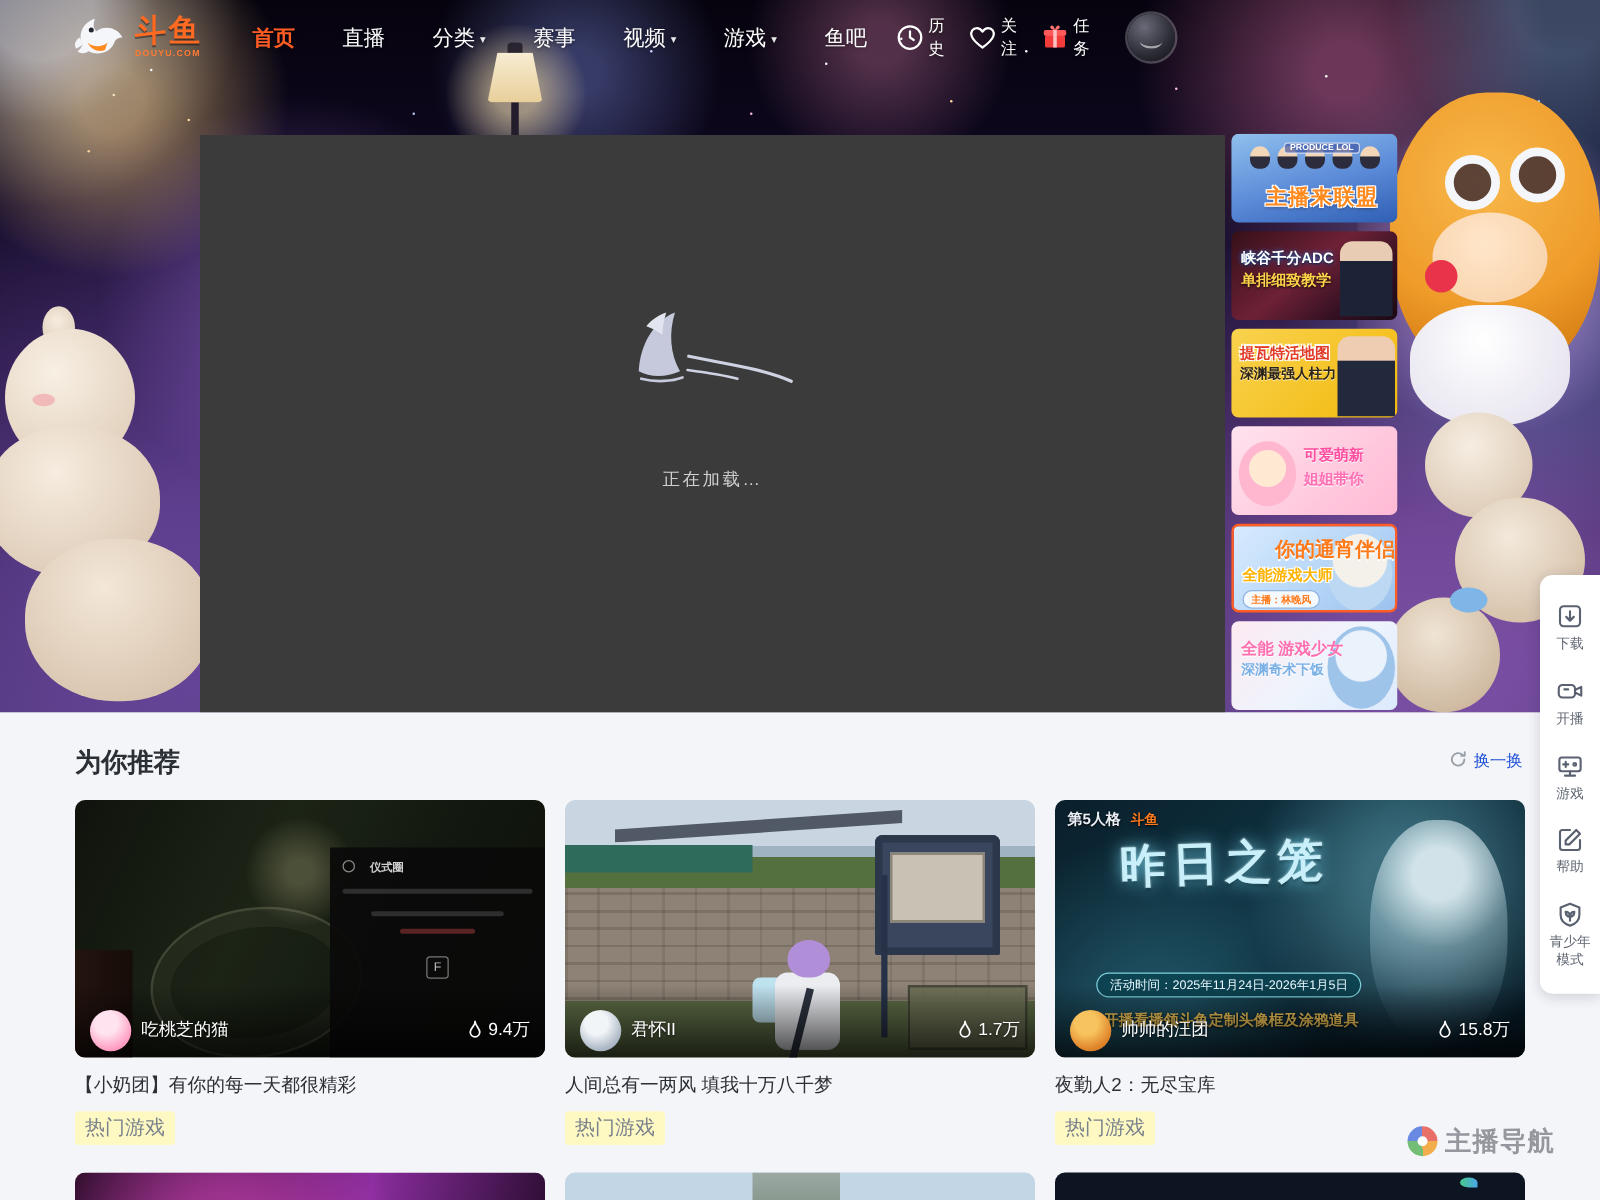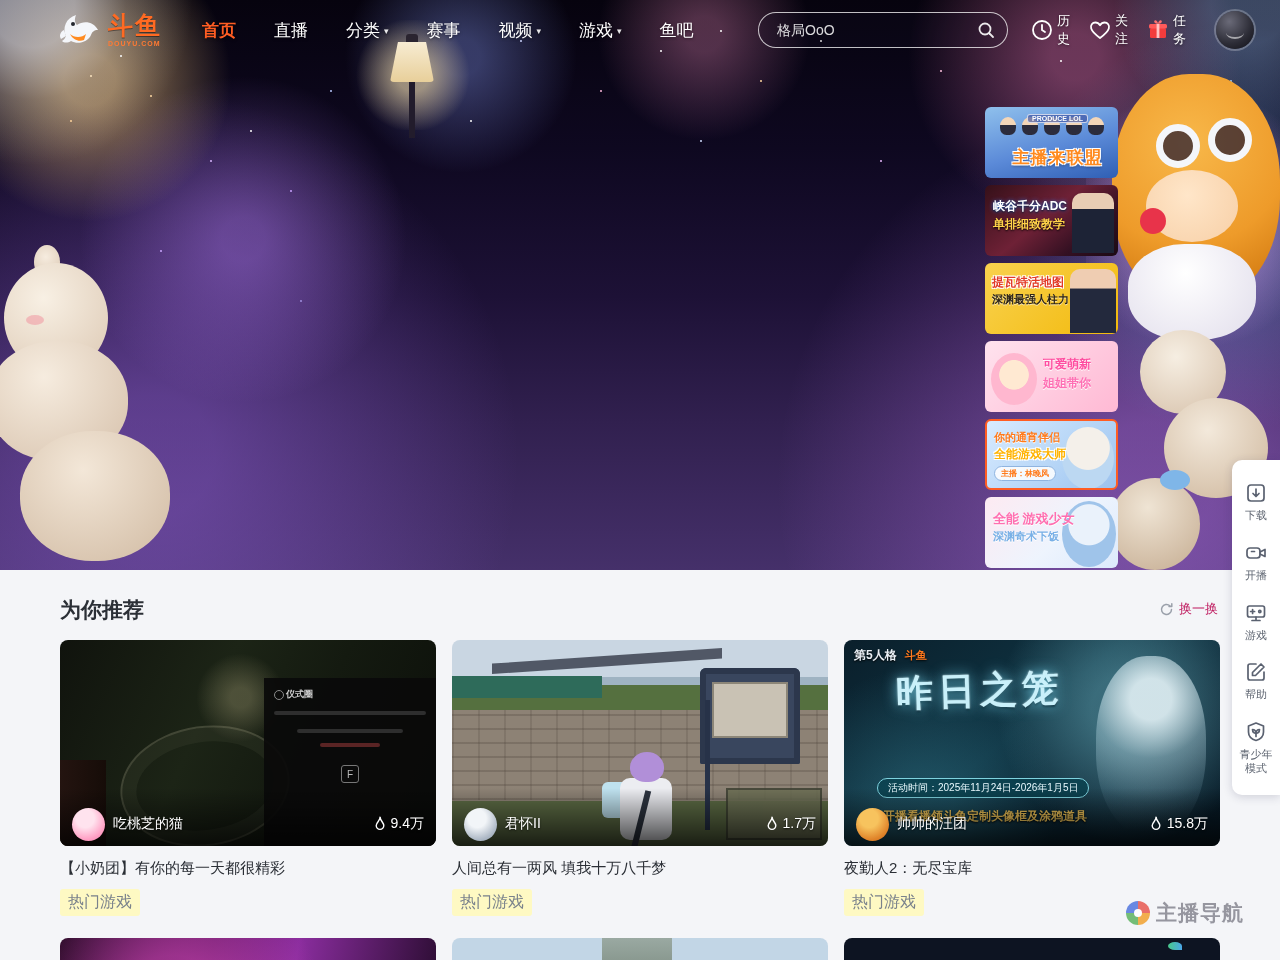--- a/index.html
+++ b/index.html
@@ -129,41 +129,41 @@
   .sb-2 .l1,.sb-2 .l2 { margin-left:48px; color:#ff4da0; font-size:12px; text-shadow:0 1px 0 #fff; }
   .sb-2 .l2 { color:#ff6fb4; margin-top:4px; }
   .sb-3 { background:linear-gradient(135deg,#f9d24e 0%,#f2b90c 100%); padding:12px 0 0 7px; }
   .sb-3 .figure { position:absolute; right:2px; top:6px; width:46px; height:64px; border-radius:10px 10px 0 0;
     background:linear-gradient(180deg,#efcdb2 0 30%,#23293d 31%); }
   .sb-3 .l1 { color:#e23a28; font-size:12px; text-shadow:-1px -1px 0 #fff,1px 1px 0 #fff,1px -1px 0 #fff,-1px 1px 0 #fff; }
   .sb-3 .l2 { color:#2c2418; font-size:11px; margin-top:3px; text-shadow:0 1px 0 rgba(255,255,255,.6); }
   .sb-4 { background:linear-gradient(135deg,#d8ebff 0%,#b4d4f6 60%,#9cc2ee 100%); border:2px solid #ff5d23; padding:10px 0 0 7px; }
   .sb-4 .figure { position:absolute; right:2px; top:6px; width:52px; height:62px; border-radius:50%;
     background:radial-gradient(circle at 50% 34%,#f4f0ea 0 44%,#bcd8f2 46%); }
-  .sb-4 .l1 { color:#ff7a1a; font-size:11px; text-shadow:0 1px 0 #fff; }
+  .sb-4 .l1 { color:#ff7a1a; font-size:16px; text-shadow:0 1px 0 #fff;text-align:right; }
   .sb-4 .l2 { color:#ffb300; font-size:12px; margin-top:2px; text-shadow:-1px -1px 0 #fff,1px 1px 0 #fff,1px -1px 0 #fff,-1px 1px 0 #fff; }
   .sb-4 .sub { position:relative; display:inline-block; margin-top:4px; background:rgba(255,255,255,.85);
     border:1px solid #8fb4e0; border-radius:8px; color:#ff7a1a; font-size:8px; font-weight:bold; padding:1px 6px; }
   .sb-5 { background:linear-gradient(135deg,#fdeaf2 0%,#eef4fd 55%,#dceafc 100%); padding:14px 0 0 8px; }
   .sb-5 .figure { position:absolute; right:2px; top:4px; width:54px; height:66px; border-radius:50%;
     background:radial-gradient(circle at 50% 36%,#eaf2fb 0 40%,#9fc4ea 42%); }
   .sb-5 .l1 { color:#ff6fb0; font-size:13px; text-shadow:0 1px 0 #fff; }
   .sb-5 .l2 { color:#79b0e6; font-size:11px; margin-top:3px; text-shadow:0 1px 0 #fff; }
 
   
   .rail { position:absolute; right:0; top:460px; width:48px; z-index:40; background:#fff;
     border-radius:10px 0 0 10px; box-shadow:0 2px 10px rgba(40,40,80,.18); padding:12px 0 10px; }
   .rail-item { display:flex; flex-direction:column; align-items:center; gap:4px; padding:9px 0; cursor:pointer; }
   .rail-item .lbl { color:#5f6672; font-size:11px; line-height:1.25; text-align:center; width:34px; }
 
   
   .content { position:absolute; left:0; top:570px; width:1280px; height:390px; background:#f4f5f8; z-index:15; }
   .rec-head { position:absolute; left:60px; top:26px; font-size:21px; font-weight:bold; color:#2b2f36; }
-  .refresh { position:absolute; right:62px; top:30px; display:flex; align-items:center; gap:5px;
-    color:#be185d; font-size:13px; cursor:pointer; }
+  .refresh { position:absolute; right:62px; top:30px; display:flex; align-items:flex-start; gap:5px;
+    color:#1d4ed8; font-size:13px; cursor:pointer; }
   .cards { position:absolute; left:60px; top:70px; display:flex; gap:16px; }
   .card { width:376px; cursor:pointer; }
   .thumb { position:relative; width:376px; height:206px; border-radius:8px; overflow:hidden; background:#222; }
   .t-overlay { position:absolute; left:0; right:0; bottom:0; height:58px; z-index:5;
     background:linear-gradient(180deg, rgba(0,0,0,0), rgba(0,0,0,.72)); display:flex; align-items:center; padding:14px 12px 0; }
   .c-avatar { width:33px; height:33px; border-radius:50%; flex:none; }
   .c-av-0 { background:radial-gradient(circle at 40% 32%,#ffe3ee 0 30%,#ff9fc4 70%,#f27aa8); }
   .c-av-1 { background:radial-gradient(circle at 40% 32%,#f2f5f8 0 30%,#aeb9c6 70%,#8795a6); }
   .c-av-2 { background:radial-gradient(circle at 40% 32%,#f7c35e 0 30%,#e0842a 70%,#c2641a); }
   .c-name { color:#fff; font-size:14px; margin-left:8px; text-shadow:0 1px 2px rgba(0,0,0,.7);
@@ -173,21 +173,21 @@
   .c-tag { display:inline-block; margin-top:11px; background:#fef9c3; color:#7a828c; font-size:16px;
     padding:3px 8px; border-radius:3px; cursor:pointer; }
 
   
   .art-0 { background:radial-gradient(circle at 48% 28%, rgba(210,200,150,.28) 0 4%, transparent 18%),
     linear-gradient(115deg,#10130d 0%,#1c2416 38%,#141a10 62%,#0b0e09 100%); }
   .art-0 .circle { position:absolute; left:60px; top:86px; width:170px; height:120px; border-radius:50%;
     border:2px solid rgba(205,200,170,.22); box-shadow:inset 0 0 0 14px rgba(205,200,170,.06); transform:rotate(-8deg); }
   .art-0 .panel { position:absolute; right:0; top:38px; width:172px; height:168px; background:rgba(10,10,10,.93);
     padding:10px 10px; }
-  .art-0 .panel .ph { display:flex; align-items:center; gap:2px; color:#cfcfcf; font-size:9px; font-weight:bold; }
+  .art-0 .panel .ph { display:flex; gap:12px; color:#cfcfcf; font-size:9px; font-weight:bold; }
   .art-0 .panel .ph i { width:10px; height:10px; border:1px solid #8a8a8a; border-radius:50%; display:inline-block; }
   .art-0 .panel .bar { height:4px; background:#2e2e2e; border-radius:2px; margin-top:10px; }
   .art-0 .panel .bar.w2 { width:70%; margin:14px auto 0; }
   .art-0 .panel .bar.w3 { width:40%; margin:10px auto 0; background:#5a2424; }
   .art-0 .panel .key { width:18px; height:18px; border:1px solid #777; border-radius:3px; margin:18px auto 0;
     color:#bbb; font-size:10px; text-align:center; line-height:17px; }
   .art-0 .shelf { position:absolute; left:0; top:120px; width:46px; height:86px; background:linear-gradient(90deg,#241410,#160c08); }
 
   
   .art-1 { background:linear-gradient(180deg,#c9d6e2 0 18%,#9fb3c2 18% 22%,#55703f 22% 34%,#8d8275 34% 78%,#5c6b44 78% 100%); }
@@ -320,29 +320,20 @@
           <span class="caret">▾</span>
         </span>
       <span class="nav-item">
           <span>游戏</span>
           <span class="caret">▾</span>
         </span>
       <span class="nav-item">
           <span>鱼吧</span>
         </span>
     </div>
-    <div class="search">
-      <input type="text" placeholder="格局OoO" style="">
-      <span class="mag">
-        <svg width="20" height="20" viewBox="0 0 20 20" fill="none" stroke="rgba(255,255,255,.9)" stroke-width="1.8" stroke-linecap="round">
-          <circle cx="9" cy="9" r="5.5"></circle>
-            <path d="M13.5 13.5 L17 17"></path>
-        </svg>
-      </span>
-    </div>
     <div class="hdr-actions">
       <div class="hdr-act">
         <span>
           <svg width="24" height="24" viewBox="0 0 24 24" fill="none" stroke="#fff" stroke-width="1.8" stroke-linecap="round">
             <circle cx="12" cy="12" r="9"></circle>
               <path d="M12 7v5l3 2"></path>
           </svg>
         </span>
         <span class="lbl">历史</span>
       </div>
@@ -363,20 +354,32 @@
             <path d="M12 6 C9 6 7.5 4 8.5 2.8 C9.6 1.6 11.6 3 12 6 Z" fill="#ff7070"></path>
             <path d="M12 6 C15 6 16.5 4 15.5 2.8 C14.4 1.6 12.4 3 12 6 Z" fill="#ff7070"></path>
           </svg>
         </span>
         <span class="lbl">任务</span>
       </div>
       <div class="avatar"></div>
     </div>
   </div>
 
+  <div class="player">
+    <div class="fin-wrap">
+      <svg width="150" height="68" viewBox="0 0 150 68">
+        <path d="M16 52 C17 30 29 11 45 5 C40 21 41 38 49 52 C38 57 25 57 16 52 Z" fill="#c5c9db"></path>
+        <path d="M22 16 C26 11 32 7 38 5 C36 11 35 17 35 23 C30 19 25 17 22 16 Z" fill="#e2e5ef"></path>
+        <path d="M18 58 C30 61 43 60 51 57" stroke="#c5c9db" stroke-width="2.2" fill="none" stroke-linecap="round"></path>
+        <path d="M56 40 C84 46 116 50 138 60" stroke="#ced2e2" stroke-width="2.6" fill="none" stroke-linecap="round"></path>
+        <path d="M55 51 C70 53 84 55 95 58" stroke="#ced2e2" stroke-width="2" fill="none" stroke-linecap="round"></path>
+      </svg>
+    </div>
+    <div class="loading-text">正在加载…</div>
+  </div>
 
   <div class="side-col">
     <div class="sb sb-0">
       <div class="heads">
           <i></i>
           <i></i>
           <i></i>
           <i></i>
           <i></i>
         </div>

